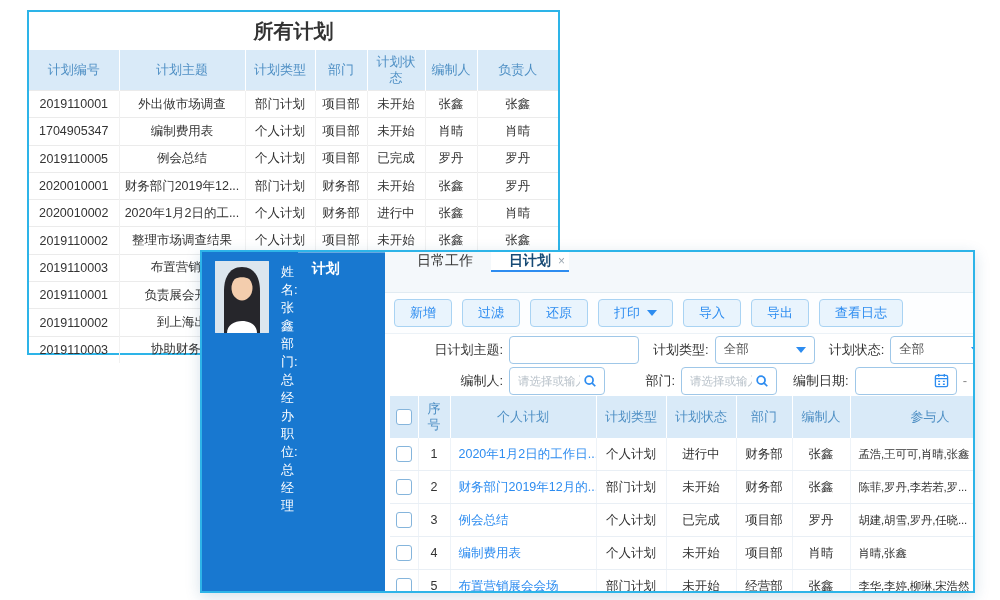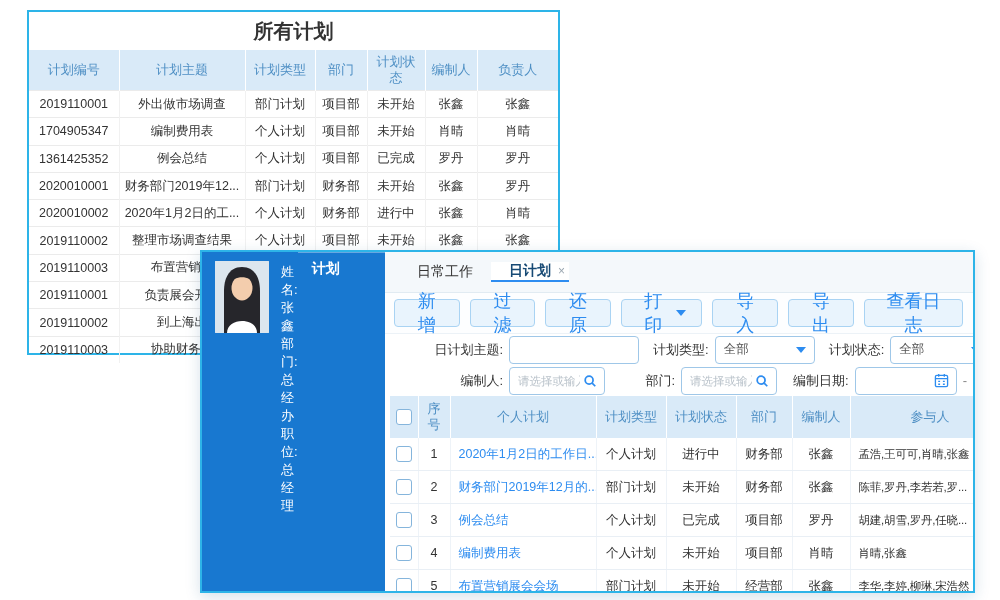--- a/index.html
+++ b/index.html
@@ -33,29 +33,29 @@
   .gear{font-size:15px;cursor:pointer;line-height:1;}
   .menu{list-style:none;margin:0;padding:0;flex:1;overflow:hidden;}
   .mi{height:31px;display:flex;align-items:center;gap:10px;padding-left:15px;font-size:13px;cursor:pointer;}
   .mi.sel{background:#4e9ada;}
   .micon{width:15px;display:flex;flex:none;}
   .red-box{border:2px solid #e60012;padding:0 10px 1px 5px;margin-left:-5px;}
 
   
   .main{flex:1;min-width:0;display:flex;flex-direction:column;overflow:hidden;background:#fff;}
   .tabbar{height:40px;flex:none;background:#f4f8fb;border-bottom:1px solid #e1ebf2;display:flex;
-          align-items:center;padding-left:14px;}
+          align-items:flex-start;padding-left:14px;}
   .tab{display:flex;align-items:center;padding:0 18px;font-size:14px;color:#333;cursor:pointer;position:relative;}
   .tab.active{background:#fff;color:#174a75;font-weight:bold;border-bottom:2px solid #2d8cf0;}
   .tab-close{position:absolute;top:2px;right:4px;font-size:12px;color:#9aa6b0;font-weight:normal;}
 
   .toolbar{height:40px;flex:none;display:flex;align-items:center;padding-left:9px;
            border-bottom:1px solid #ecf2f7;background:#fdfeff;}
   .tbtn{height:28px;margin-right:10px;padding:0 15px;background:#e9f4fd;border:1px solid #a9d3f3;
-        border-radius:4px;color:#2d8cf0;font-size:18px;display:flex;align-items:center;gap:7px;cursor:pointer;}
+        border-radius:4px;color:#2d8cf0;font-size:13px;display:flex;align-items:center;gap:7px;cursor:pointer;}
   .caret{width:0;height:0;border-left:5px solid transparent;border-right:5px solid transparent;
          border-top:6px solid #2d8cf0;display:inline-block;}
 
   .frow{height:31px;flex:none;display:flex;align-items:center;overflow:hidden;padding-left:10px;margin-left:36px;}
   .flabel{font-size:13px;color:#333;flex:none;}
   .lab-r{text-align:right;display:inline-block;}
   .box{height:28px;box-sizing:border-box;border:1px solid #9fc7e8;border-radius:4px;background:#fff;flex:none;}
   input.box{padding:0 8px;font-size:12px;color:#333;outline:none;}
   .selectbox{display:flex;align-items:center;justify-content:space-between;padding:0 8px;
              font-size:12.5px;color:#555;cursor:pointer;}
@@ -120,21 +120,21 @@
           <tr>
             <td>1704905347</td>
             <td>编制费用表</td>
             <td>个人计划</td>
             <td>项目部</td>
             <td>未开始</td>
             <td>肖晴</td>
             <td>肖晴</td>
           </tr>
           <tr>
-            <td>1361425352</td>
+            <td>2019110005</td>
             <td>例会总结</td>
             <td>个人计划</td>
             <td>项目部</td>
             <td>已完成</td>
             <td>罗丹</td>
             <td>罗丹</td>
           </tr>
           <tr>
             <td>2020010001</td>
             <td>财务部门2019年12...</td>

